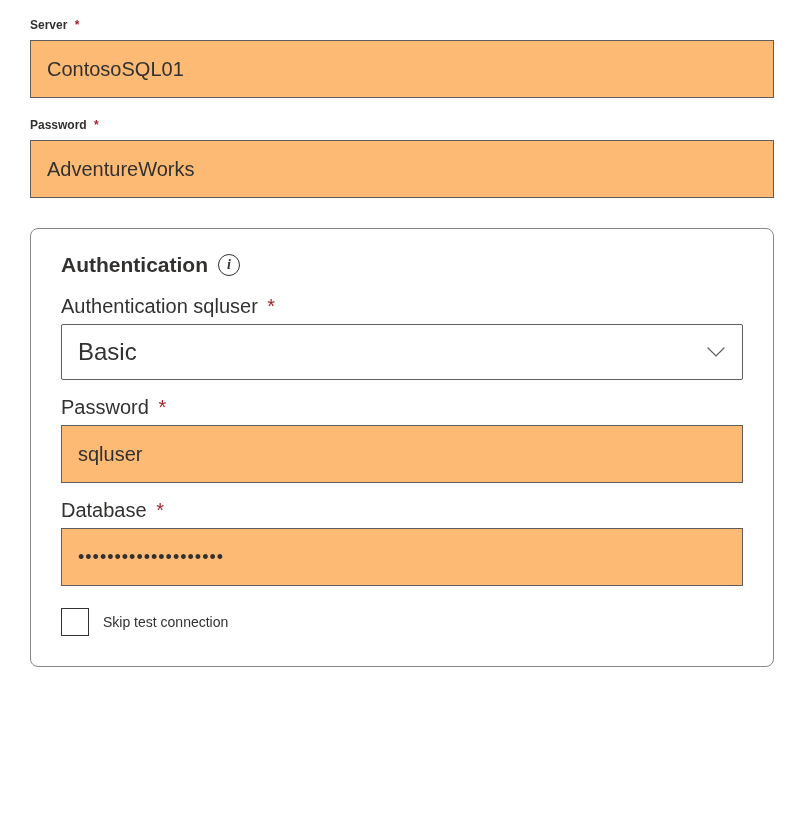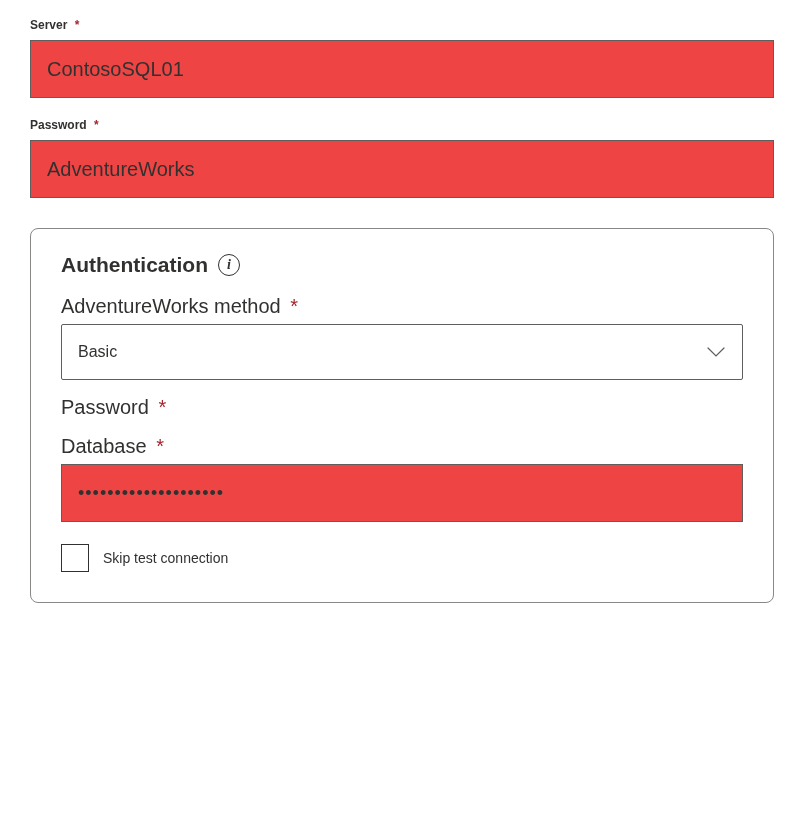--- a/index.html
+++ b/index.html
@@ -23,21 +23,21 @@
     margin-left: 4px;
   }
   .text-input {
     width: 100%;
     height: 58px;
     border: 1px solid #605e5c;
     padding: 0 16px;
     font-size: 20px;
     font-family: inherit;
     color: #323130;
-    background: #ef4444;
+    background: #fdba74;
     outline: none;
   }
   .panel {
     border: 1px solid #8a8886;
     border-radius: 8px;
     padding: 24px 30px 30px 30px;
     margin-top: 30px;
   }
   .panel-title {
     font-size: 21px;
@@ -69,21 +69,21 @@
   }
   .select-wrap {
     position: relative;
     width: 100%;
   }
   .select-box {
     width: 100%;
     height: 56px;
     border: 1px solid #605e5c;
     padding: 0 48px 0 16px;
-    font-size: 16px;
+    font-size: 24px;
     font-family: inherit;
     color: #323130;
     background: #fff;
     display: flex;
     align-items: center;
     cursor: pointer;
     border-radius: 2px;
   }
   .chevron {
     position: absolute;
@@ -135,38 +135,39 @@
 </div>
 
 <div class="panel">
   <div class="panel-title">
     <span>Authentication</span>
     <span class="info-icon">i</span>
   </div>
 
   <div class="sub-group">
     <label class="sub-label">
-      <span>AdventureWorks method</span>
+      <span>Authentication sqluser</span>
       <span class="req">*</span>
     </label>
     <div class="select-wrap">
       <div class="select-box">
         <span>Basic</span>
       </div>
       <svg class="chevron" width="18" height="10" viewBox="0 0 18 10">
         <path d="M1 1 L9 9 L17 1" stroke="#605e5c" stroke-width="1.2" fill="none" stroke-linecap="round"></path>
       </svg>
     </div>
   </div>
 
   <div class="sub-group">
     <label class="sub-label">
       <span>Password</span>
       <span class="req">*</span>
     </label>
+    <input type="text" class="text-input" value="sqluser" style="">
   </div>
 
   <div class="sub-group">
     <label class="sub-label">
       <span>Database</span>
       <span class="req">*</span>
     </label>
     <input type="password" class="text-input" value="••••••••••••••••••••" style="">
   </div>
 

